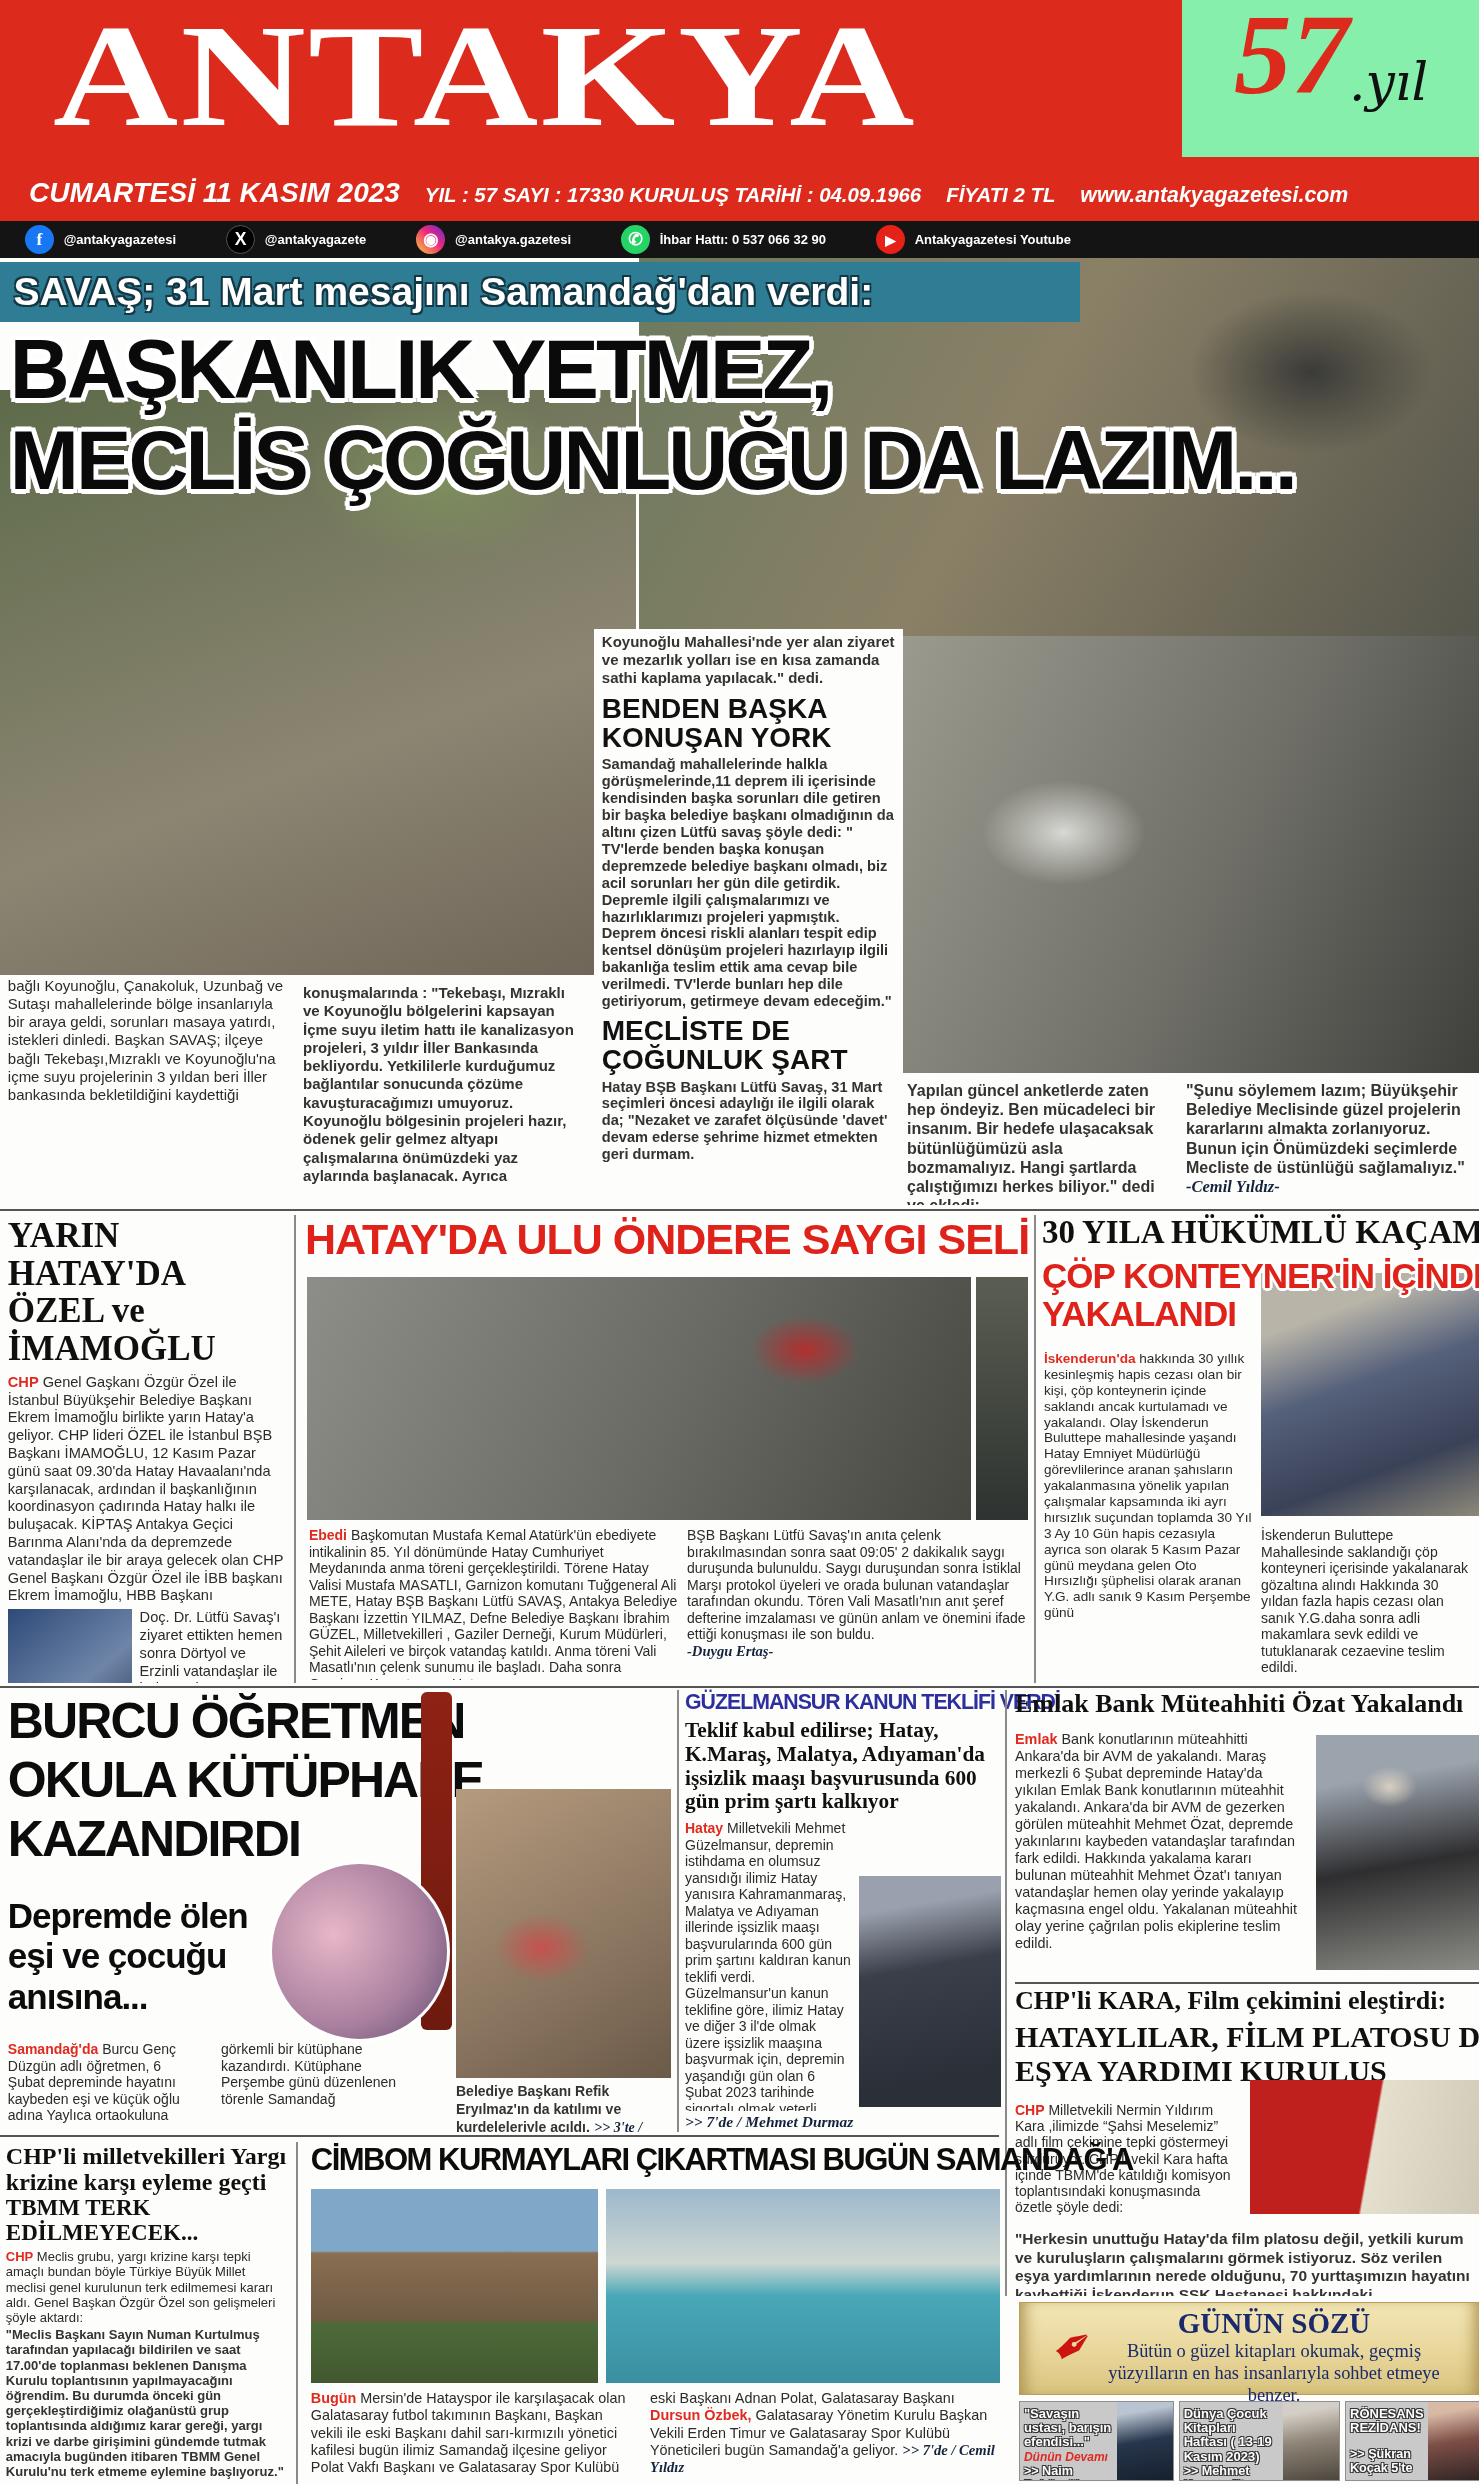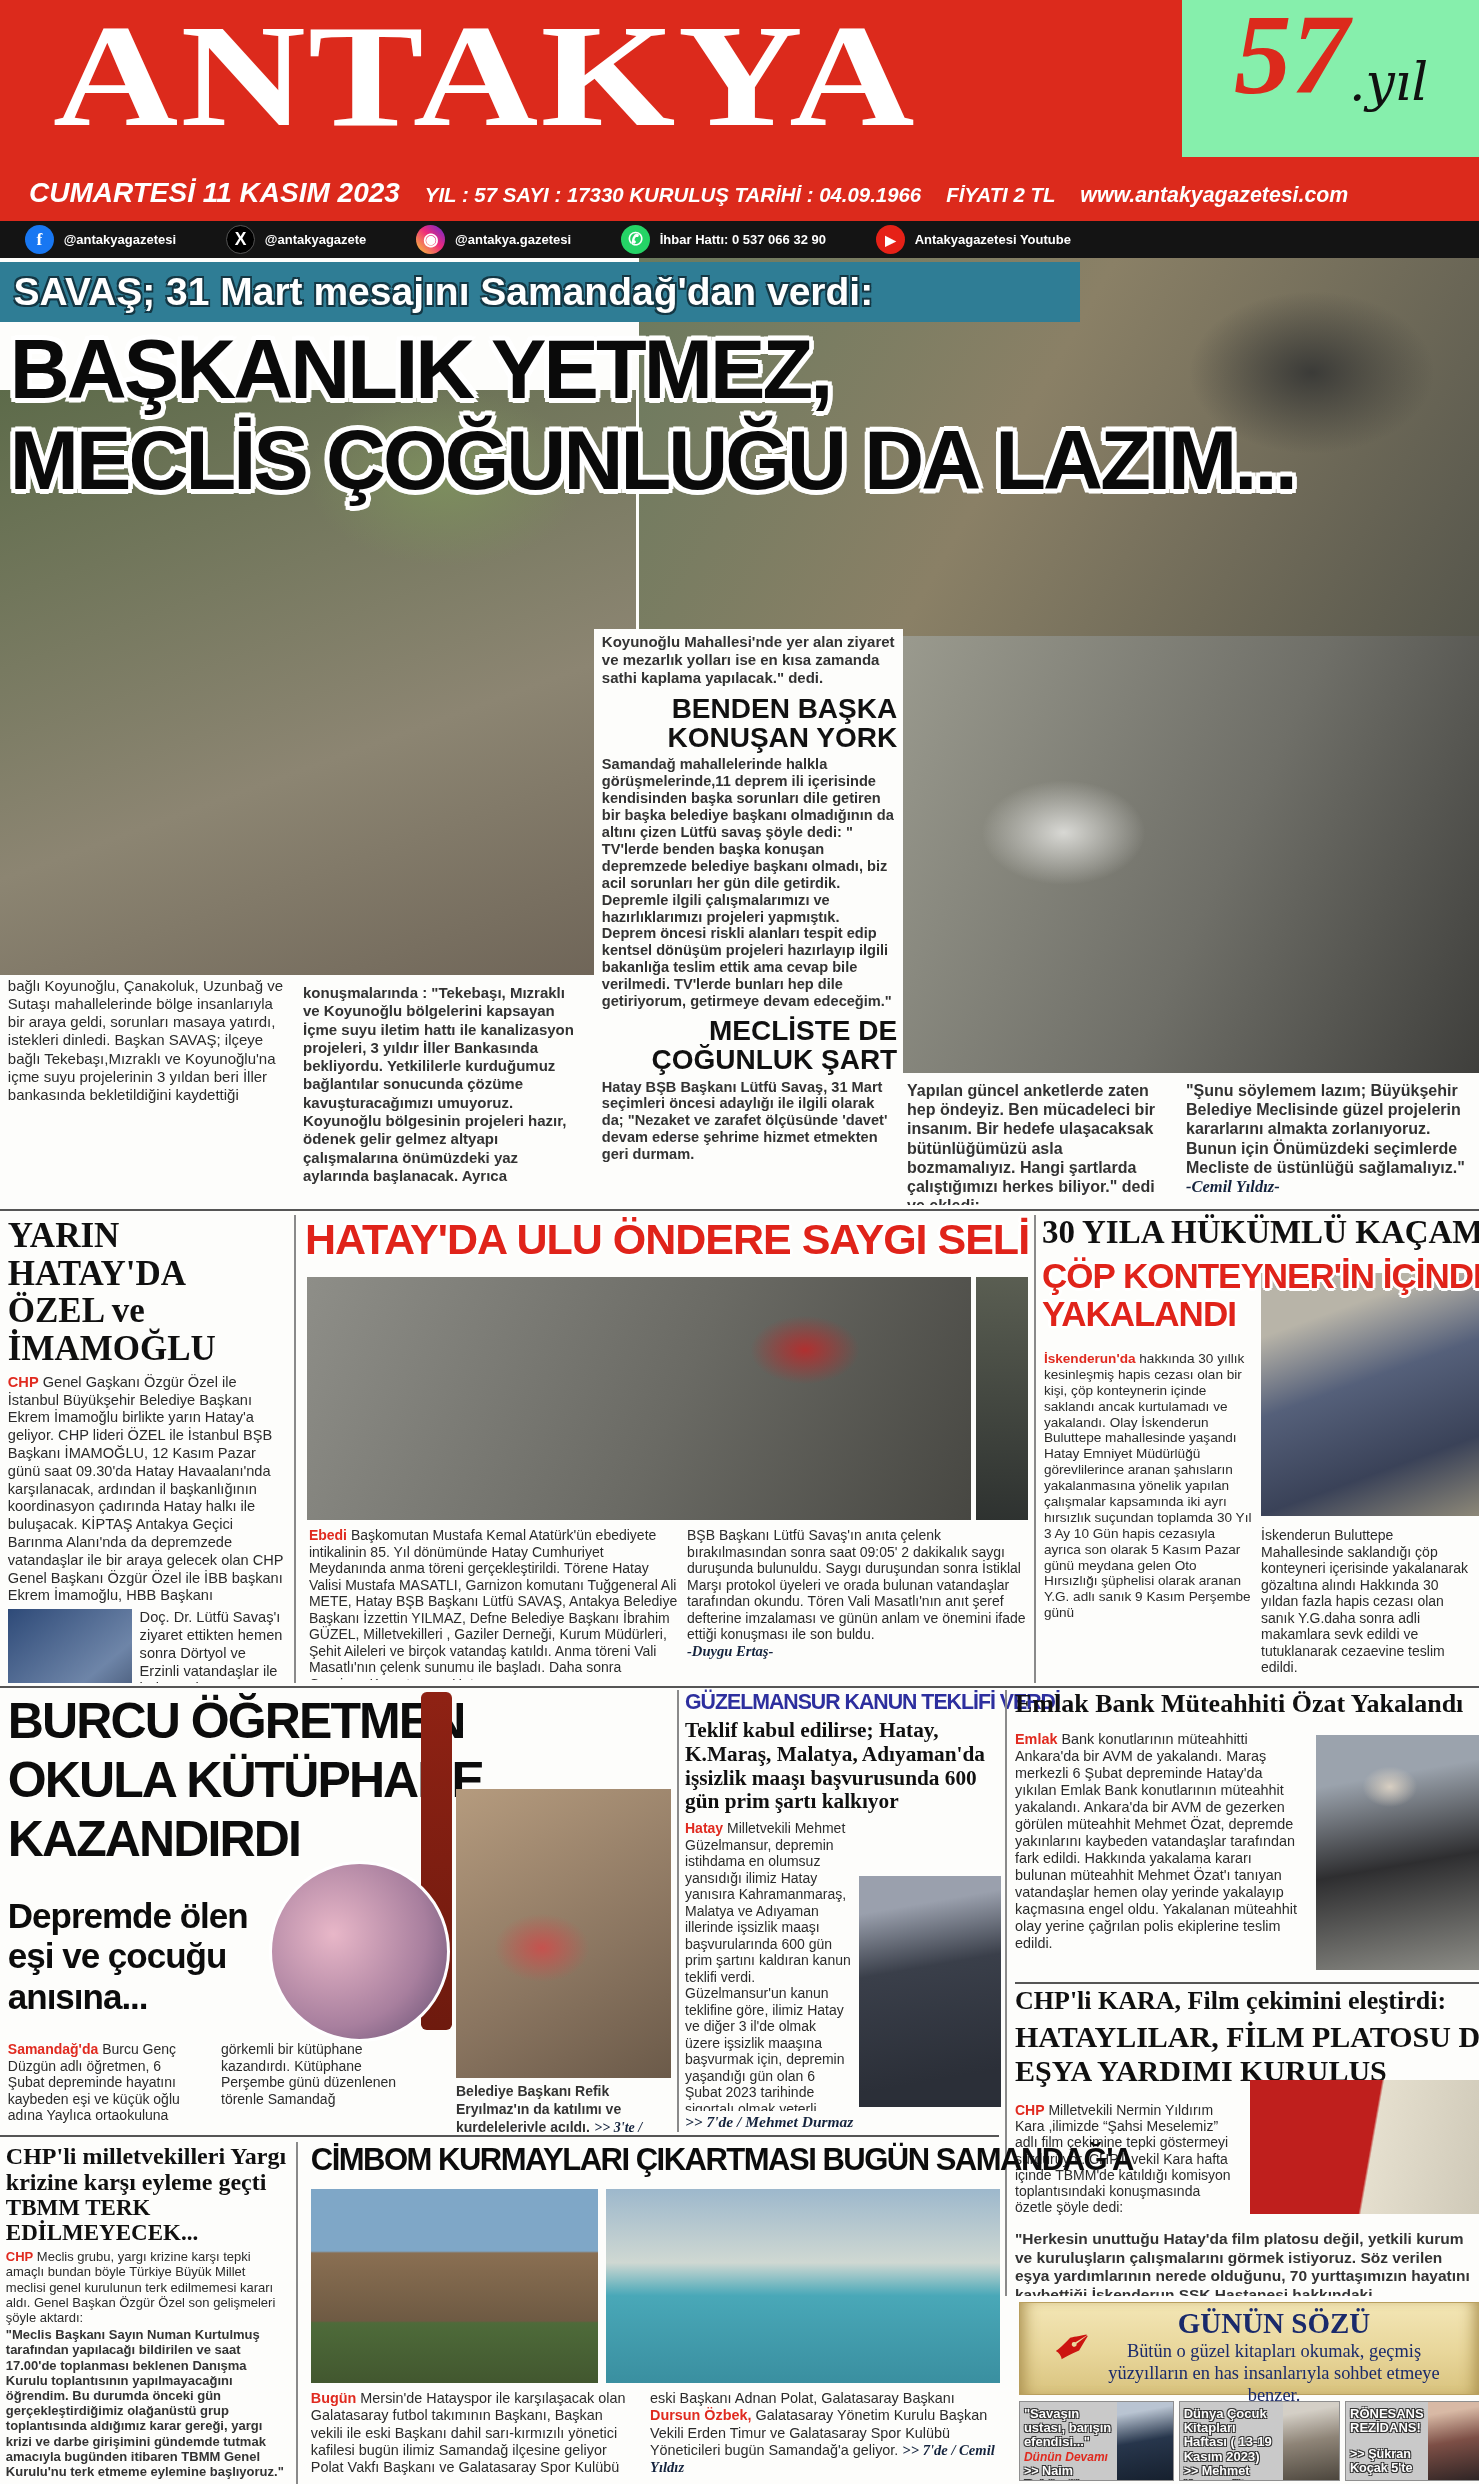--- a/index.html
+++ b/index.html
@@ -36,21 +36,21 @@
   
   .kicker{background:#2f7d95;color:#fff;font-weight:bold;font-size:39px;display:flex;align-items:center;
           padding-left:13.6px;text-shadow:1.9px 1.9px 0 #143744, -1.9px 1.9px 0 #143744, 1.9px -1.9px 0 #143744, -1.9px -1.9px 0 #143744;}
   .mainhl{font-weight:bold;color:#0a0a0a;font-size:83px;line-height:1;letter-spacing:-2.9px;white-space:nowrap;
      text-shadow:-3.9px -3.9px 0 #fff,3.9px -3.9px 0 #fff,-3.9px 3.9px 0 #fff,3.9px 3.9px 0 #fff,-4.9px 0 0 #fff,4.9px 0 0 #fff,0 -4.9px 0 #fff,0 4.9px 0 #fff;}
   .stroke-w{text-shadow:-1.9px -1.9px 0 #fff,1.9px -1.9px 0 #fff,-1.9px 1.9px 0 #fff,1.9px 1.9px 0 #fff,-2.9px 0 0 #fff,2.9px 0 0 #fff,0 -2.9px 0 #fff,0 2.9px 0 #fff;}
   
   .bt{font-size:15px;line-height:1.22;color:#2b2b2b;text-align:left;}
   .bt-b{font-weight:bold;color:#333;}
   .lw{color:#e02a1f;font-weight:bold;}
-  .subh-sans{font-weight:bold;font-size:28px;line-height:1.05;color:#111;margin:5.8px 0 3.9px 0;text-align:right;}
+  .subh-sans{font-weight:bold;font-size:28px;line-height:1.05;color:#111;margin:5.8px 0 3.9px 0;}
   .serifh{font-family:"Liberation Serif",serif;font-weight:bold;color:#101010;line-height:1.08;}
   .byline{font-family:"Liberation Serif",serif;font-style:italic;font-weight:bold;color:#14233d;}
   .redhl{color:#e0231a;font-weight:bold;letter-spacing:-1px;}
   .navyhl{color:#2d2f9e;font-weight:bold;letter-spacing:-1px;}
   .vline{background:#8a8a8a;width:1.9px;}
   .hline{background:#555;height:1.9px;}
   .caption{font-weight:bold;font-size:16px;line-height:1.2;color:#333;}
   
   .parch{background:linear-gradient(180deg,#f3e6b6 0%,#e8d69a 55%,#d9c37f 100%);border:1.9px solid #b99f5e;
          box-shadow:inset 13.6px 0 15.5px -9.7px #a98f4e, inset -13.6px 0 15.5px -9.7px #a98f4e;}

